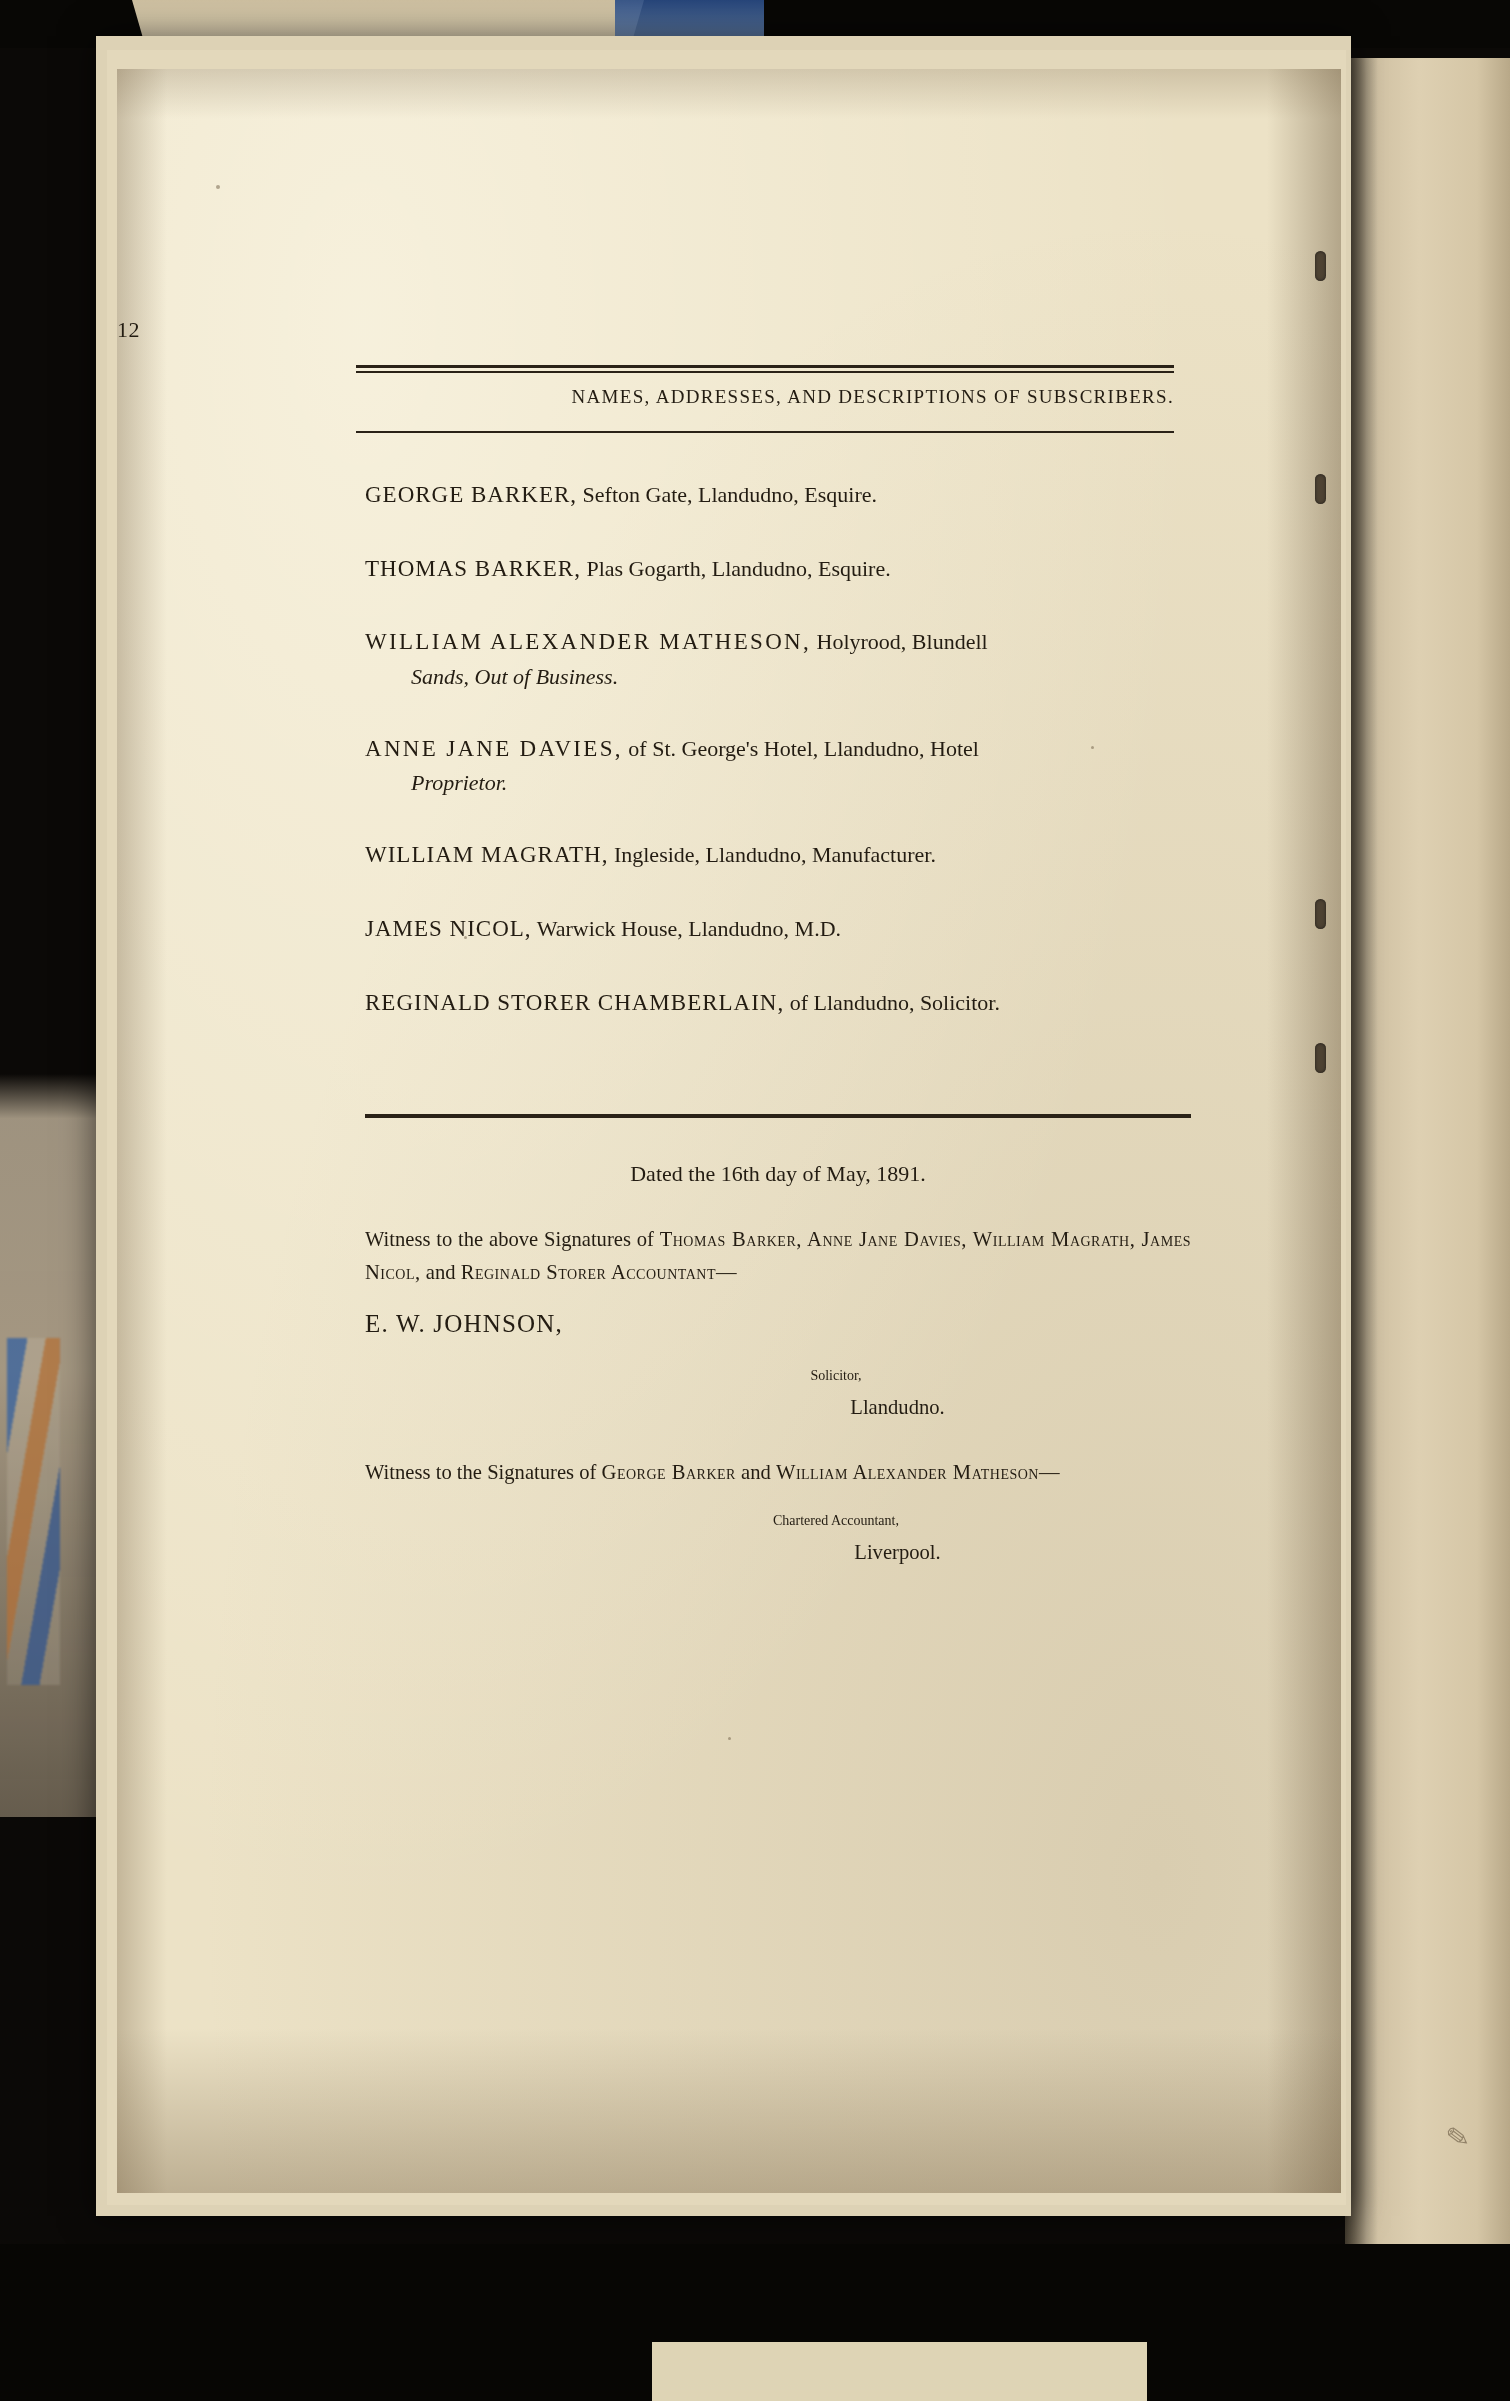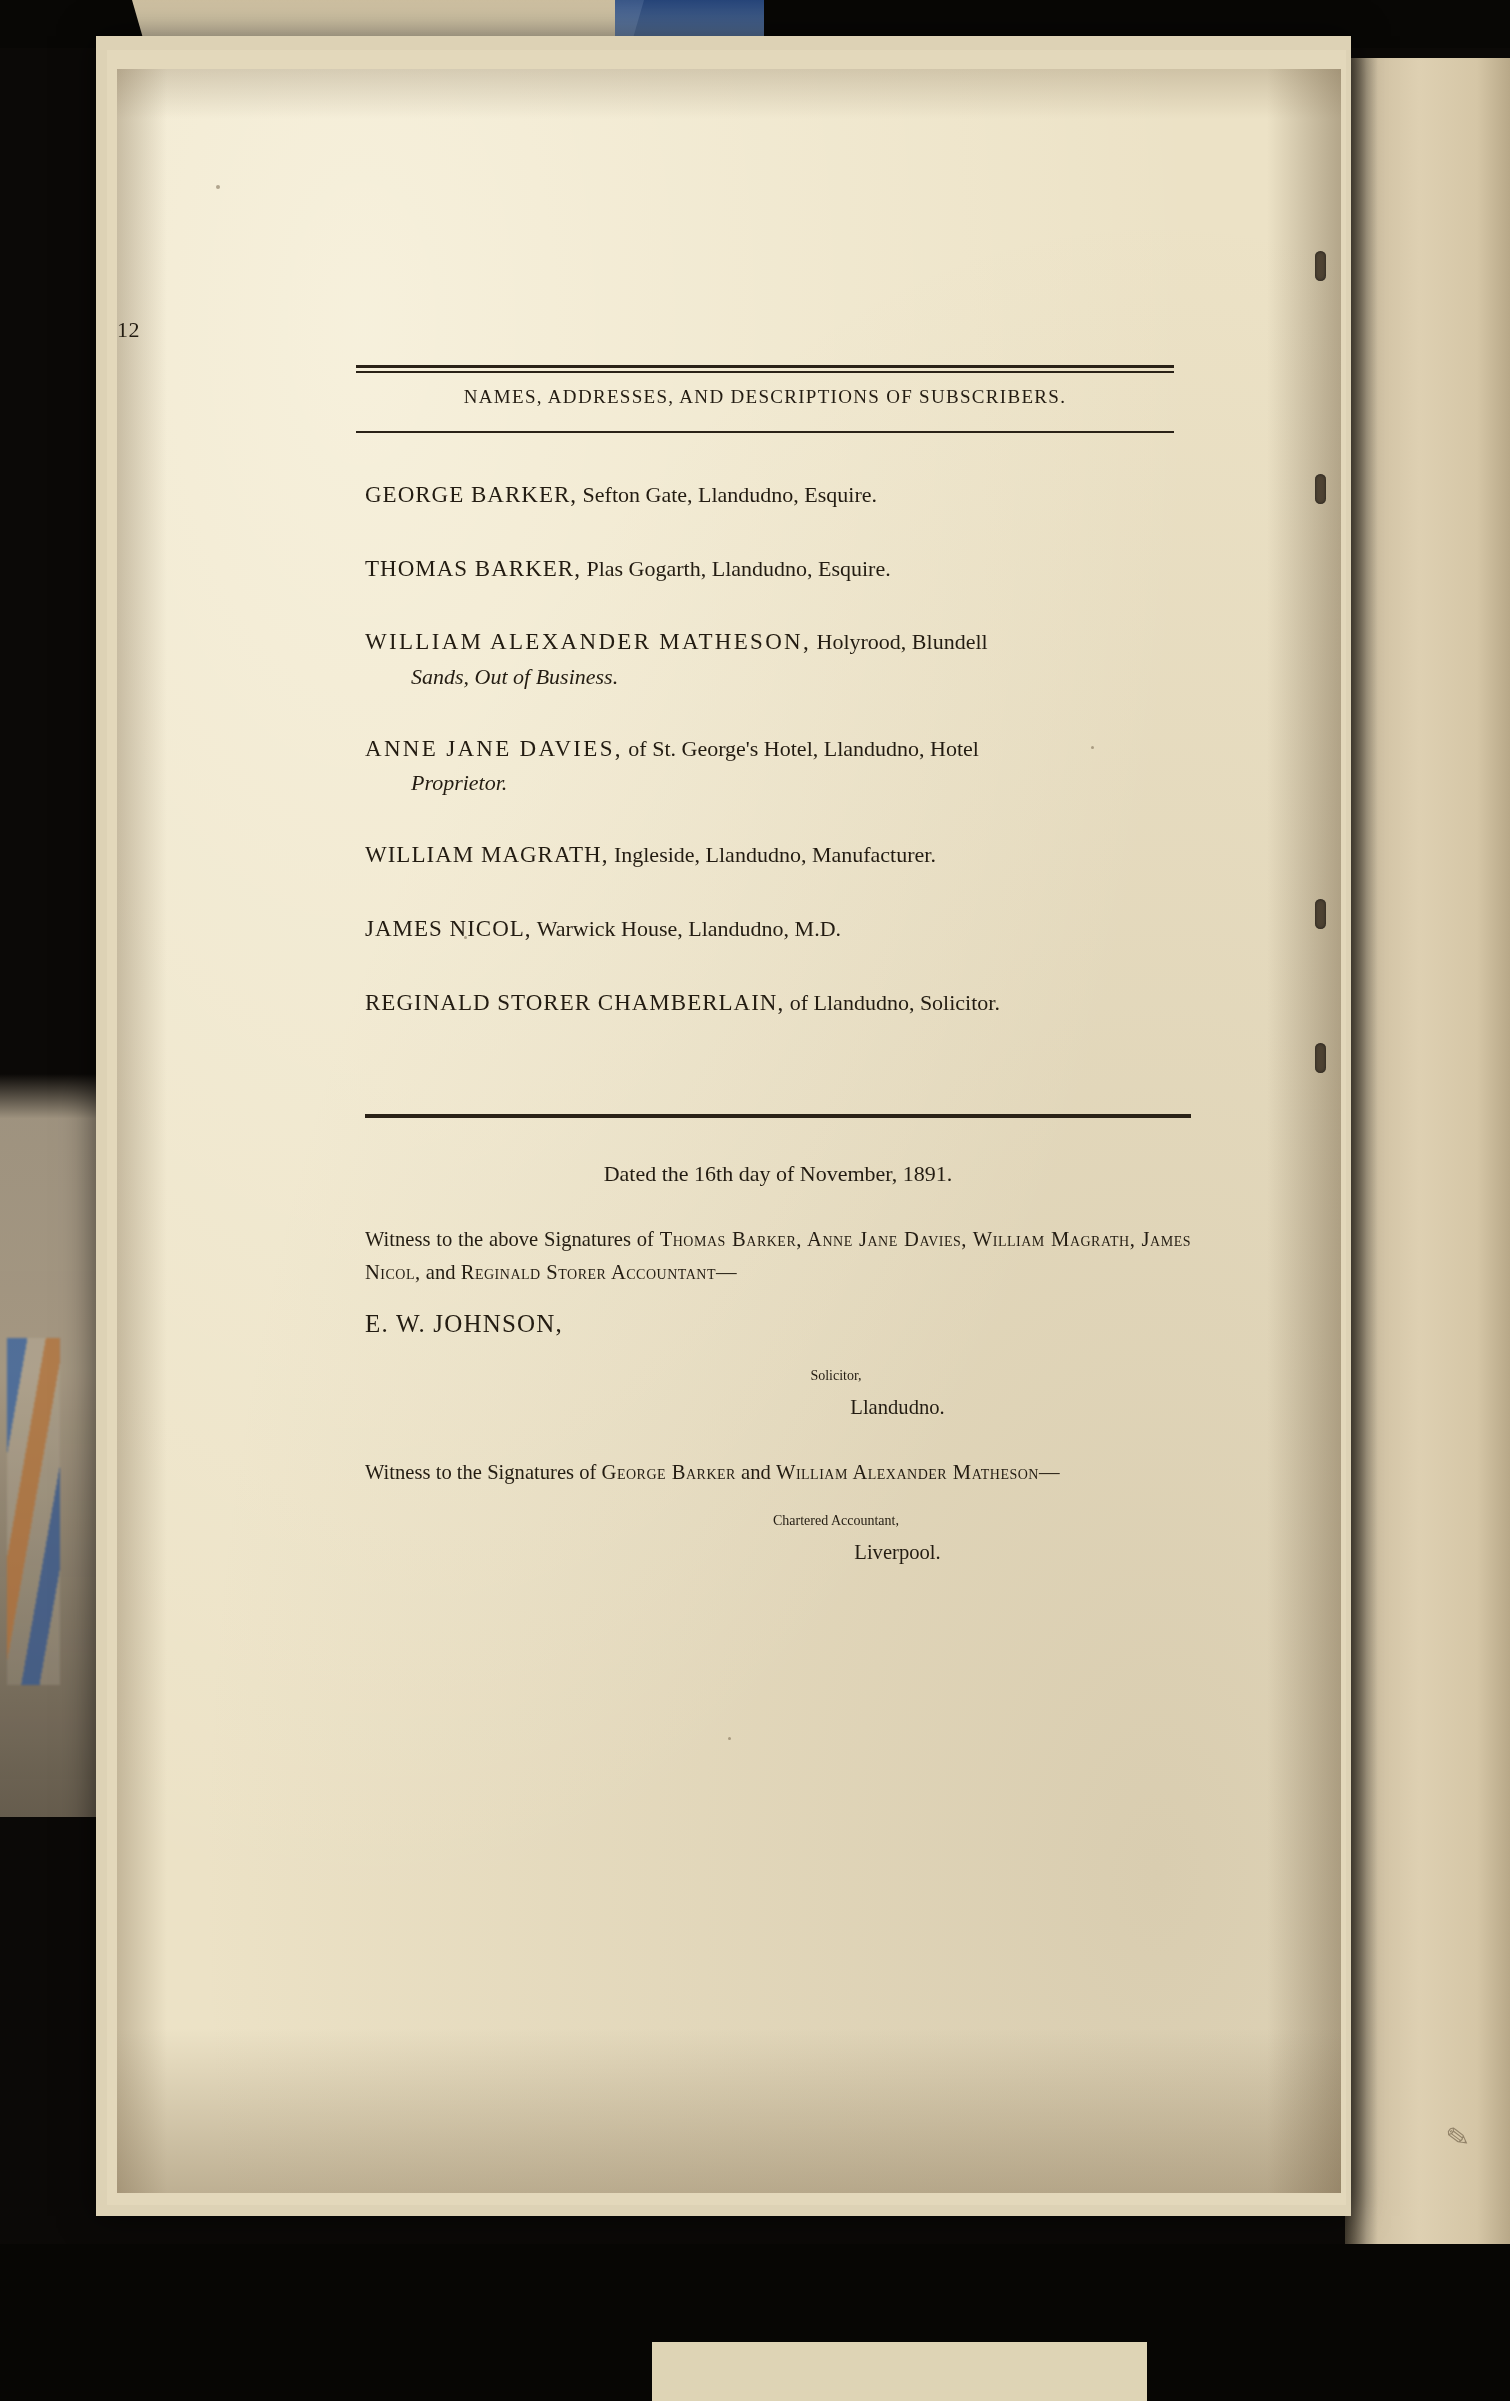--- a/index.html
+++ b/index.html
@@ -173,21 +173,21 @@
   }
   .rule-top    { left: 239px; top: 296px;  width: 818px; height: 2.5px; }
   .rule-top2   { left: 239px; top: 302px;  width: 818px; height: 1.7px; }
   .rule-under  { left: 239px; top: 362px;  width: 818px; height: 1.7px; }
   .rule-mid    { left: 248px; top: 1045px; width: 826px; height: 4.1px; }
 
   .running-head {
     position: absolute;
     left: 239px; top: 317px;
     width: 818px;
-    text-align: center;
+    text-align: right;
     font-size: 19px;
     letter-spacing: 1.3px;
     font-variant: small-caps;
     text-transform: uppercase;
   }
 
   .entries {
     position: absolute;
     left: 248px; top: 410px;
     width: 834px;
@@ -324,21 +324,21 @@
         </div>
 
         <div class="entry">
           <span class="nm">REGINALD STORER CHAMBERLAIN,</span><span> of  Llandudno, Solicitor.</span>
         </div>
 
       </div>
 
       <div class="rule rule-mid"></div>
 
-      <div class="dated">Dated the 16th day of November, 1891.</div>
+      <div class="dated">Dated the 16th day of May, 1891.</div>
 
       <div class="witness-block wb1">
         <span>Witness  to  the  above  Signatures  of </span><span class="sc">Thomas  Barker, Anne  Jane  Davies, William  Magrath, James  Nicol,</span><span> and </span><span class="sc">Reginald  Storer  Accountant—</span>
         <div class="signature">E. W. JOHNSON,</div>
         <div class="sig-line2">Solicitor,</div>
         <div class="sig-line3">Llandudno.</div>
       </div>
 
       <div class="witness-block wb2">
         <span>Witness to the Signatures of </span><span class="sc">George Barker</span><span> and </span><span class="sc">William Alexander  Matheson—</span>

